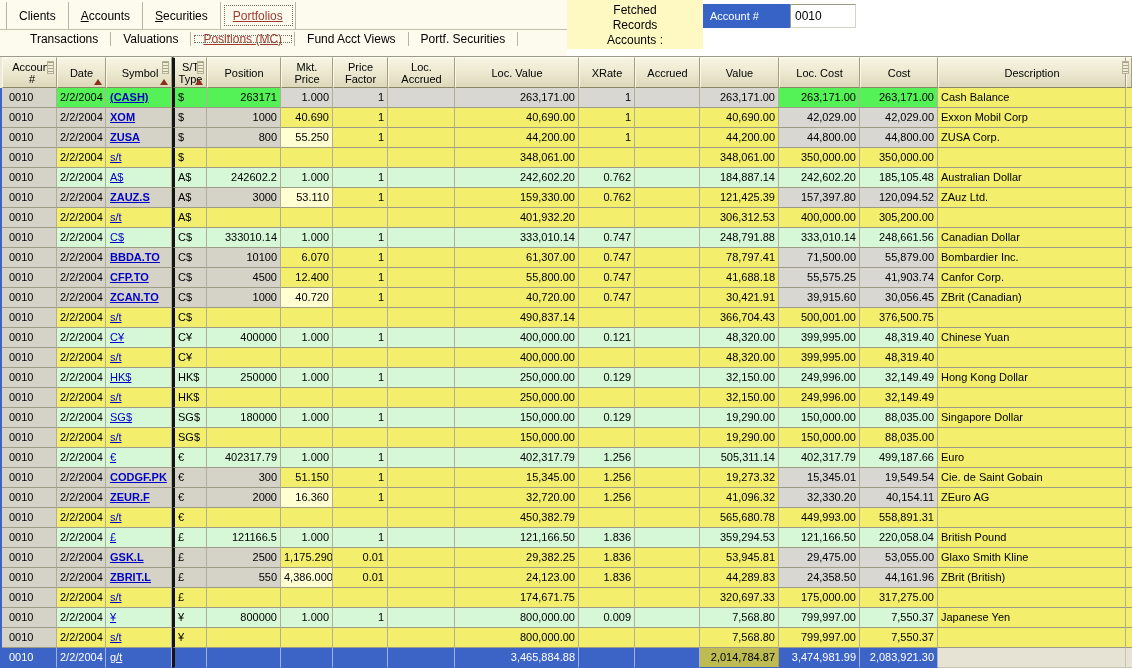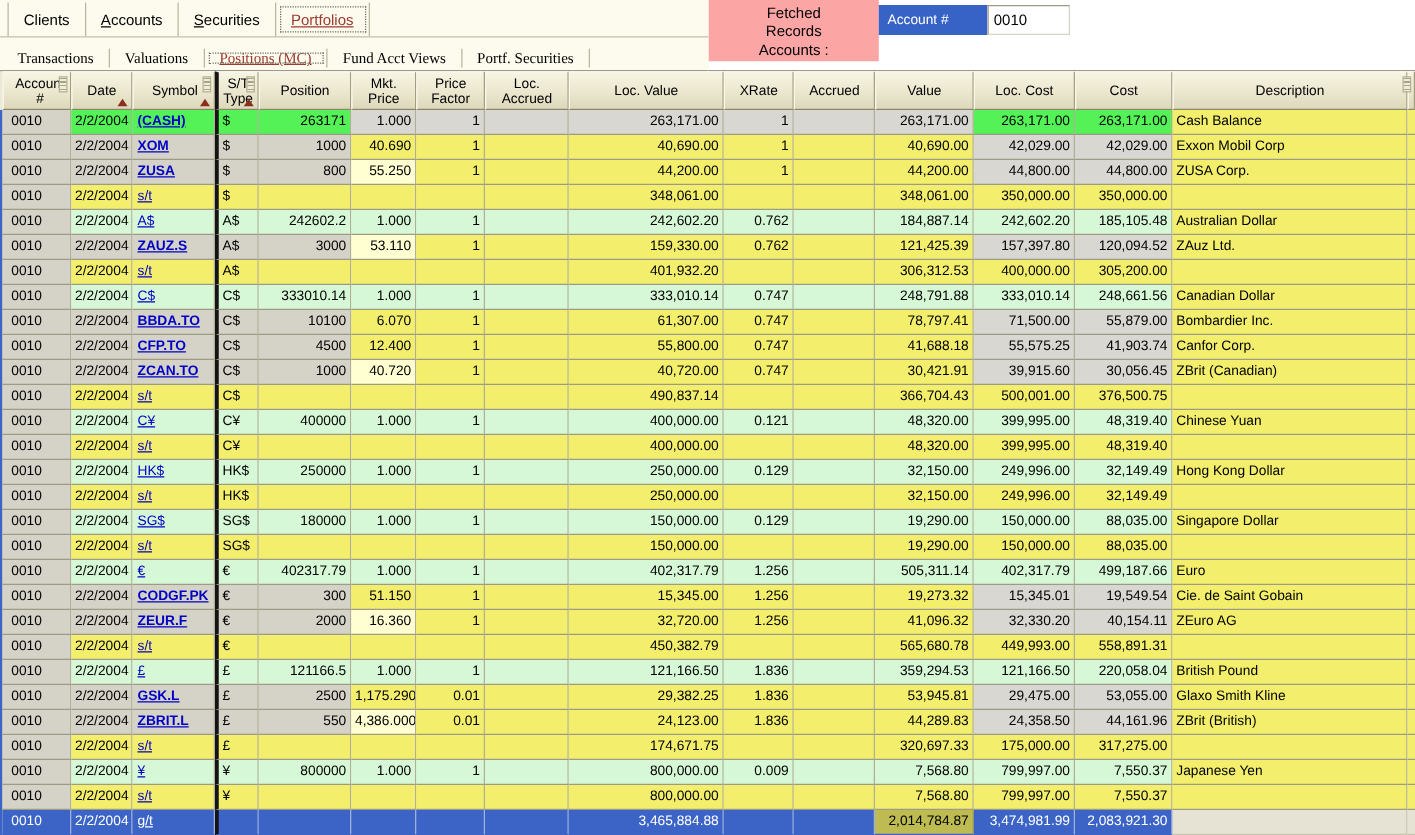--- a/index.html
+++ b/index.html
@@ -8,28 +8,28 @@
     background:#ece9d8;
     font-family:"Liberation Sans","DejaVu Sans",sans-serif;
     font-size:11px;color:#000;
   }
   
   .topbar{position:absolute;left:0;top:0;width:1132px;height:57px;}
   .topbar-left{position:absolute;left:0;top:0;width:567px;height:57px;background:#fdfbee;border-bottom:1px solid #9c9a86;box-sizing:border-box;padding-left:48px;}
   .topbar-right{position:absolute;left:567px;top:0;width:565px;height:57px;background:#ffffff;border-bottom:1px solid #9c9a86;box-sizing:border-box;}
   .tabs1{position:absolute;left:6px;top:2px;height:27px;display:flex;align-items:stretch;}
   .rule1{position:absolute;left:0;top:29px;width:567px;height:1px;background:#c2bfa9;}
-  .tabs2{position:absolute;left:2px;top:32px;height:22px;display:flex;align-items:flex-end;font-family:Liberation Serif, serif;}
+  .tabs2{position:absolute;left:18px;top:32px;height:22px;display:flex;align-items:flex-start;}
   .tab{display:flex;align-items:center;padding:0 12px;font-size:12px;border-right:1px solid #b9b6a1;cursor:default;white-space:nowrap;}
   .tabs1 .tab:first-child{border-left:1px solid #b9b6a1;}
   .tabs2 .tab:first-child{border-left:none;}
   .accel{display:inline-block;}
   .accel::first-letter{text-decoration:underline;}
   .tab.active{color:#9c3a30;text-decoration:underline;outline:1px dotted #6e6e5c;outline-offset:-4px;}
-  .fetched{position:absolute;left:567px;top:0;width:136px;height:49px;background:#fca5a5;text-align:center;padding-top:3px;box-sizing:border-box;font-size:12px;line-height:15px;}
+  .fetched{position:absolute;left:567px;top:0;width:136px;height:49px;background:#fef9c3;text-align:center;padding-top:3px;box-sizing:border-box;font-size:12px;line-height:15px;}
   .fetched span{display:block;}
   .chip{position:absolute;left:703px;top:4px;width:87px;height:24px;background:#3663c5;color:#fff;line-height:24px;padding-left:7px;box-sizing:border-box;font-size:11px;}
   .acct-input{position:absolute;left:790px;top:4px;width:66px;height:24px;box-sizing:border-box;border:1px solid #9c9a86;border-right-color:#d6d3c9;border-bottom-color:#d6d3c9;background:#fff;font-family:"Liberation Sans",sans-serif;font-size:12px;padding:0 4px;}
   
   .edge-strip{position:absolute;left:0;top:88px;width:2px;height:580px;background:#3c64c6;}
   .grid{position:absolute;left:2px;top:57px;width:1130px;}
   .grid-row{display:grid;grid-template-columns:55px 49px 66px 35px 74px 52px 55px 67px 124px 56px 65px 79px 81px 78px 188px 6px;}
   .grid-head{height:31px;}
   .grid-body .grid-row{height:20px;}
   .hdr{position:relative;box-sizing:border-box;display:flex;align-items:center;justify-content:center;text-align:center;

